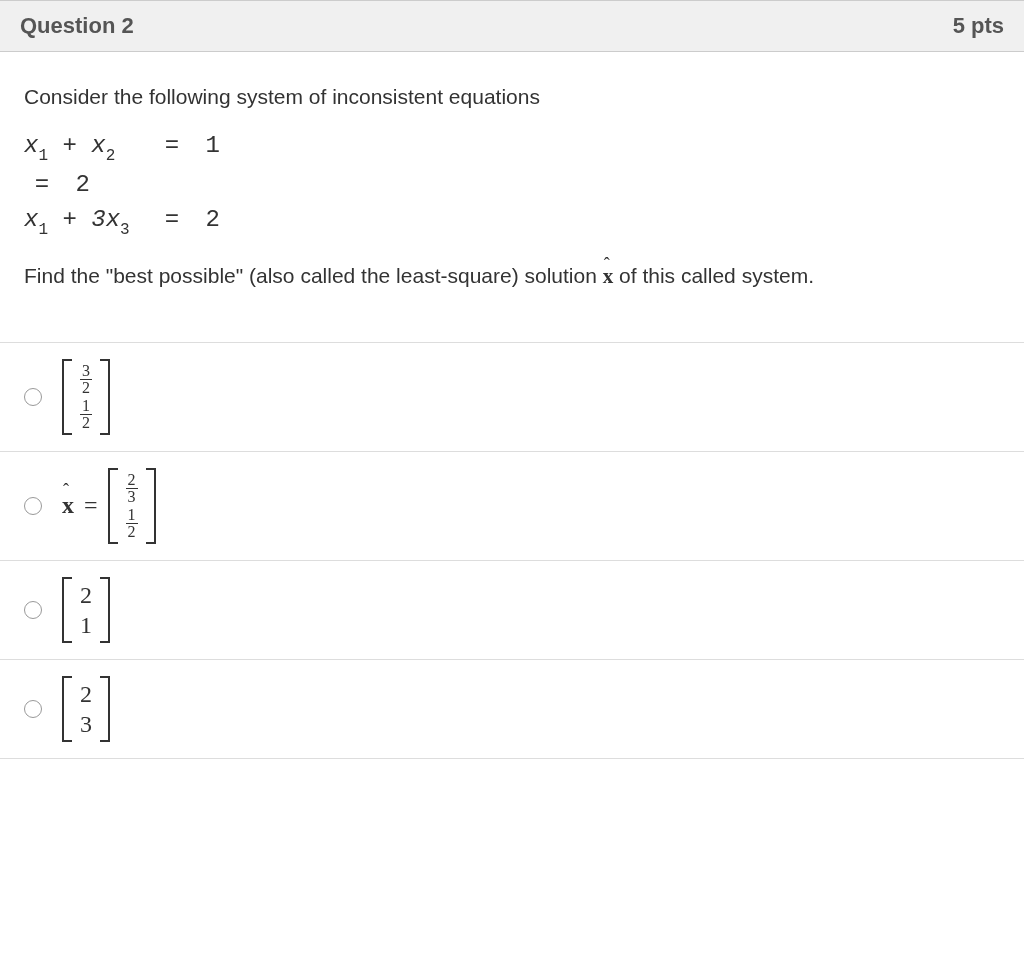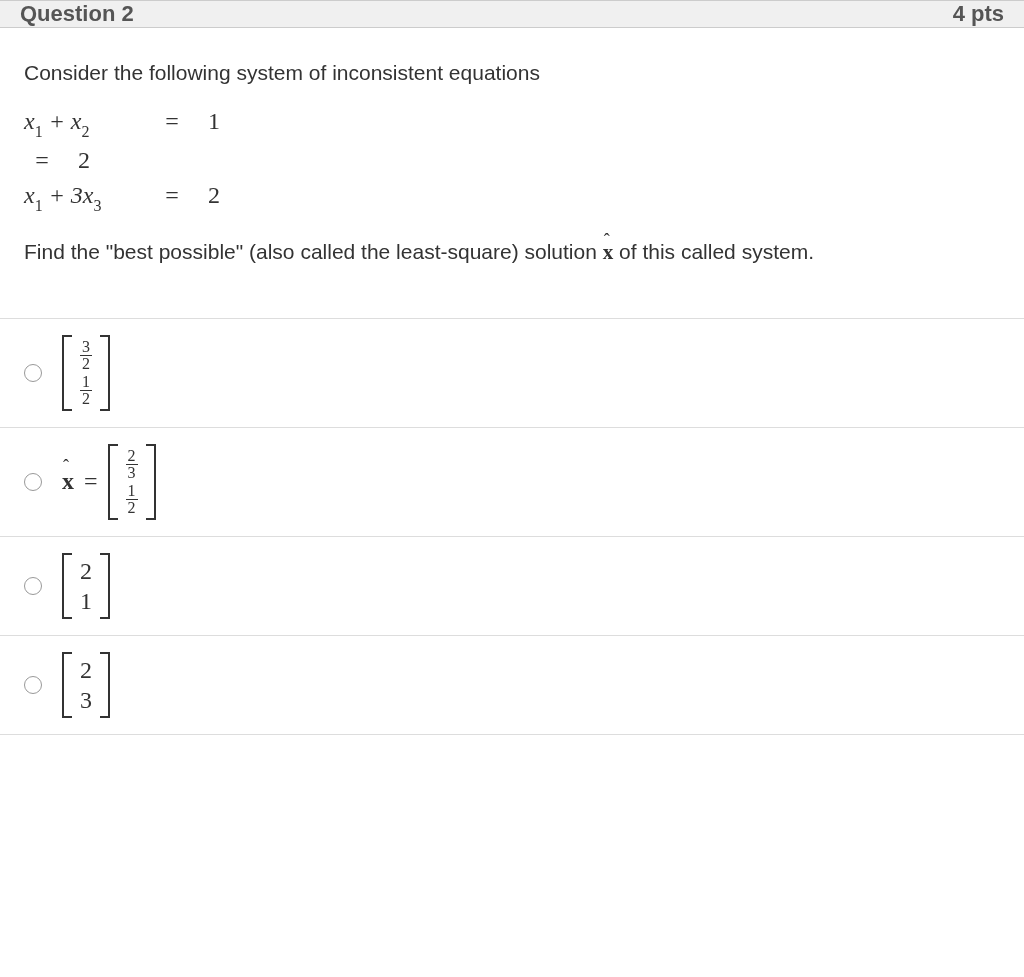--- a/index.html
+++ b/index.html
@@ -6,21 +6,21 @@
   body {
     margin: 0;
     font-family: -apple-system, BlinkMacSystemFont, "Helvetica Neue", Arial, sans-serif;
     background: #fff;
     color: #333;
   }
   .question-header {
     background: #f0f0f0;
     border-top: 1px solid #ccc;
     border-bottom: 1px solid #ccc;
-    padding: 0 20px;
+    padding: 12px 20px;
     display: flex;
     justify-content: space-between;
     align-items: center;
   }
   .question-title {
     font-size: 22px;
     font-weight: bold;
     color: #555;
   }
   .points {
@@ -28,21 +28,21 @@
     font-weight: bold;
     color: #555;
   }
   .content {
     padding: 30px 24px 10px 24px;
     font-size: 21px;
     line-height: 1.4;
   }
   .eq-block {
     margin: 18px 0 22px 0;
-    font-family: Liberation Serif, serif;
+    font-family: Liberation Mono, monospace;
     font-size: 24px;
   }
   .eq-row {
     display: flex;
     align-items: baseline;
     margin: 2px 0;
   }
   .eq-lhs { width: 130px; }
   .eq-eq  { width: 36px; text-align: center; }
   .eq-rhs { width: 30px; text-align: right; }
@@ -118,21 +118,21 @@
   }
   .frac .n { border-bottom: 1px solid #333; padding: 0 2px; }
   .frac .d { padding: 0 2px; }
   .int { font-size: 24px; line-height: 1.2; padding: 2px 0; }
 </style>
 </head>
 <body>
 
 <div class="question-header">
   <div class="question-title">Question 2</div>
-  <div class="points">4 pts</div>
+  <div class="points">5 pts</div>
 </div>
 
 <div class="content">
   <div>Consider the following system of inconsistent equations</div>
 
   <div class="eq-block">
     <div class="eq-row">
       <span class="eq-lhs"><i><span>x</span></i><span class="sub">1</span><i><span> + x</span></i><span class="sub">2</span></span>
       <span class="eq-eq">=</span>
       <span class="eq-rhs">1</span>

